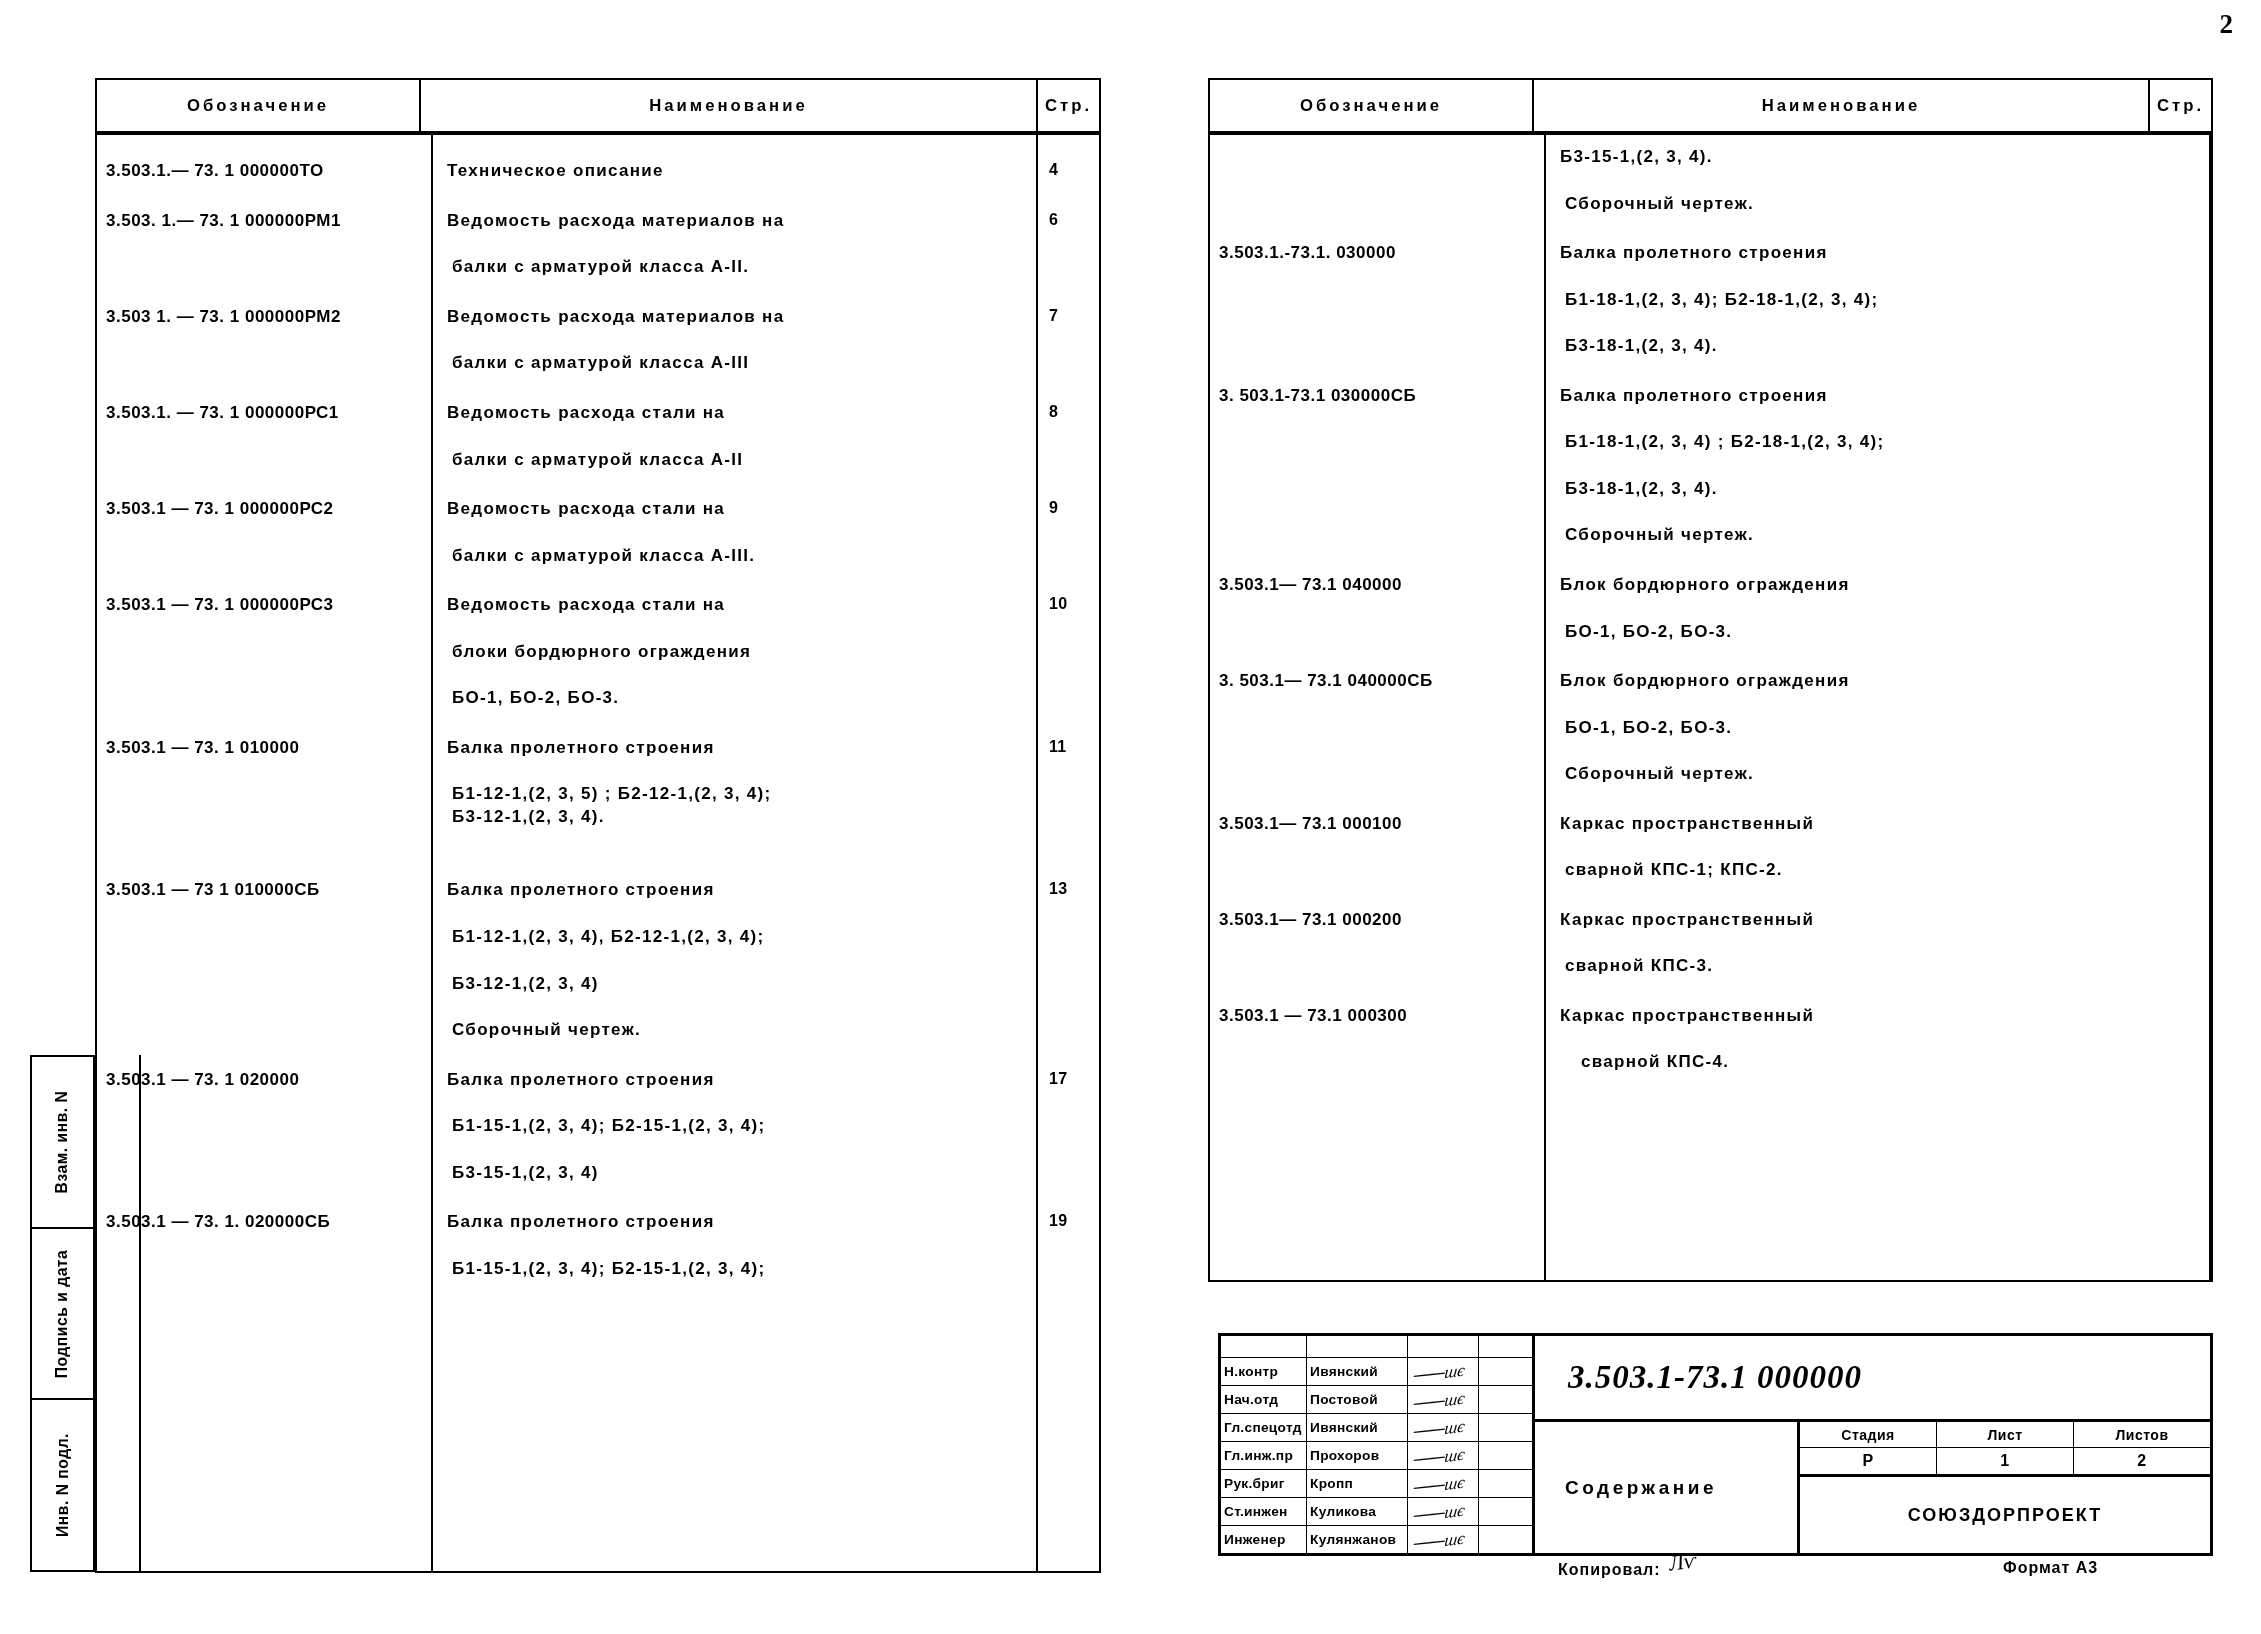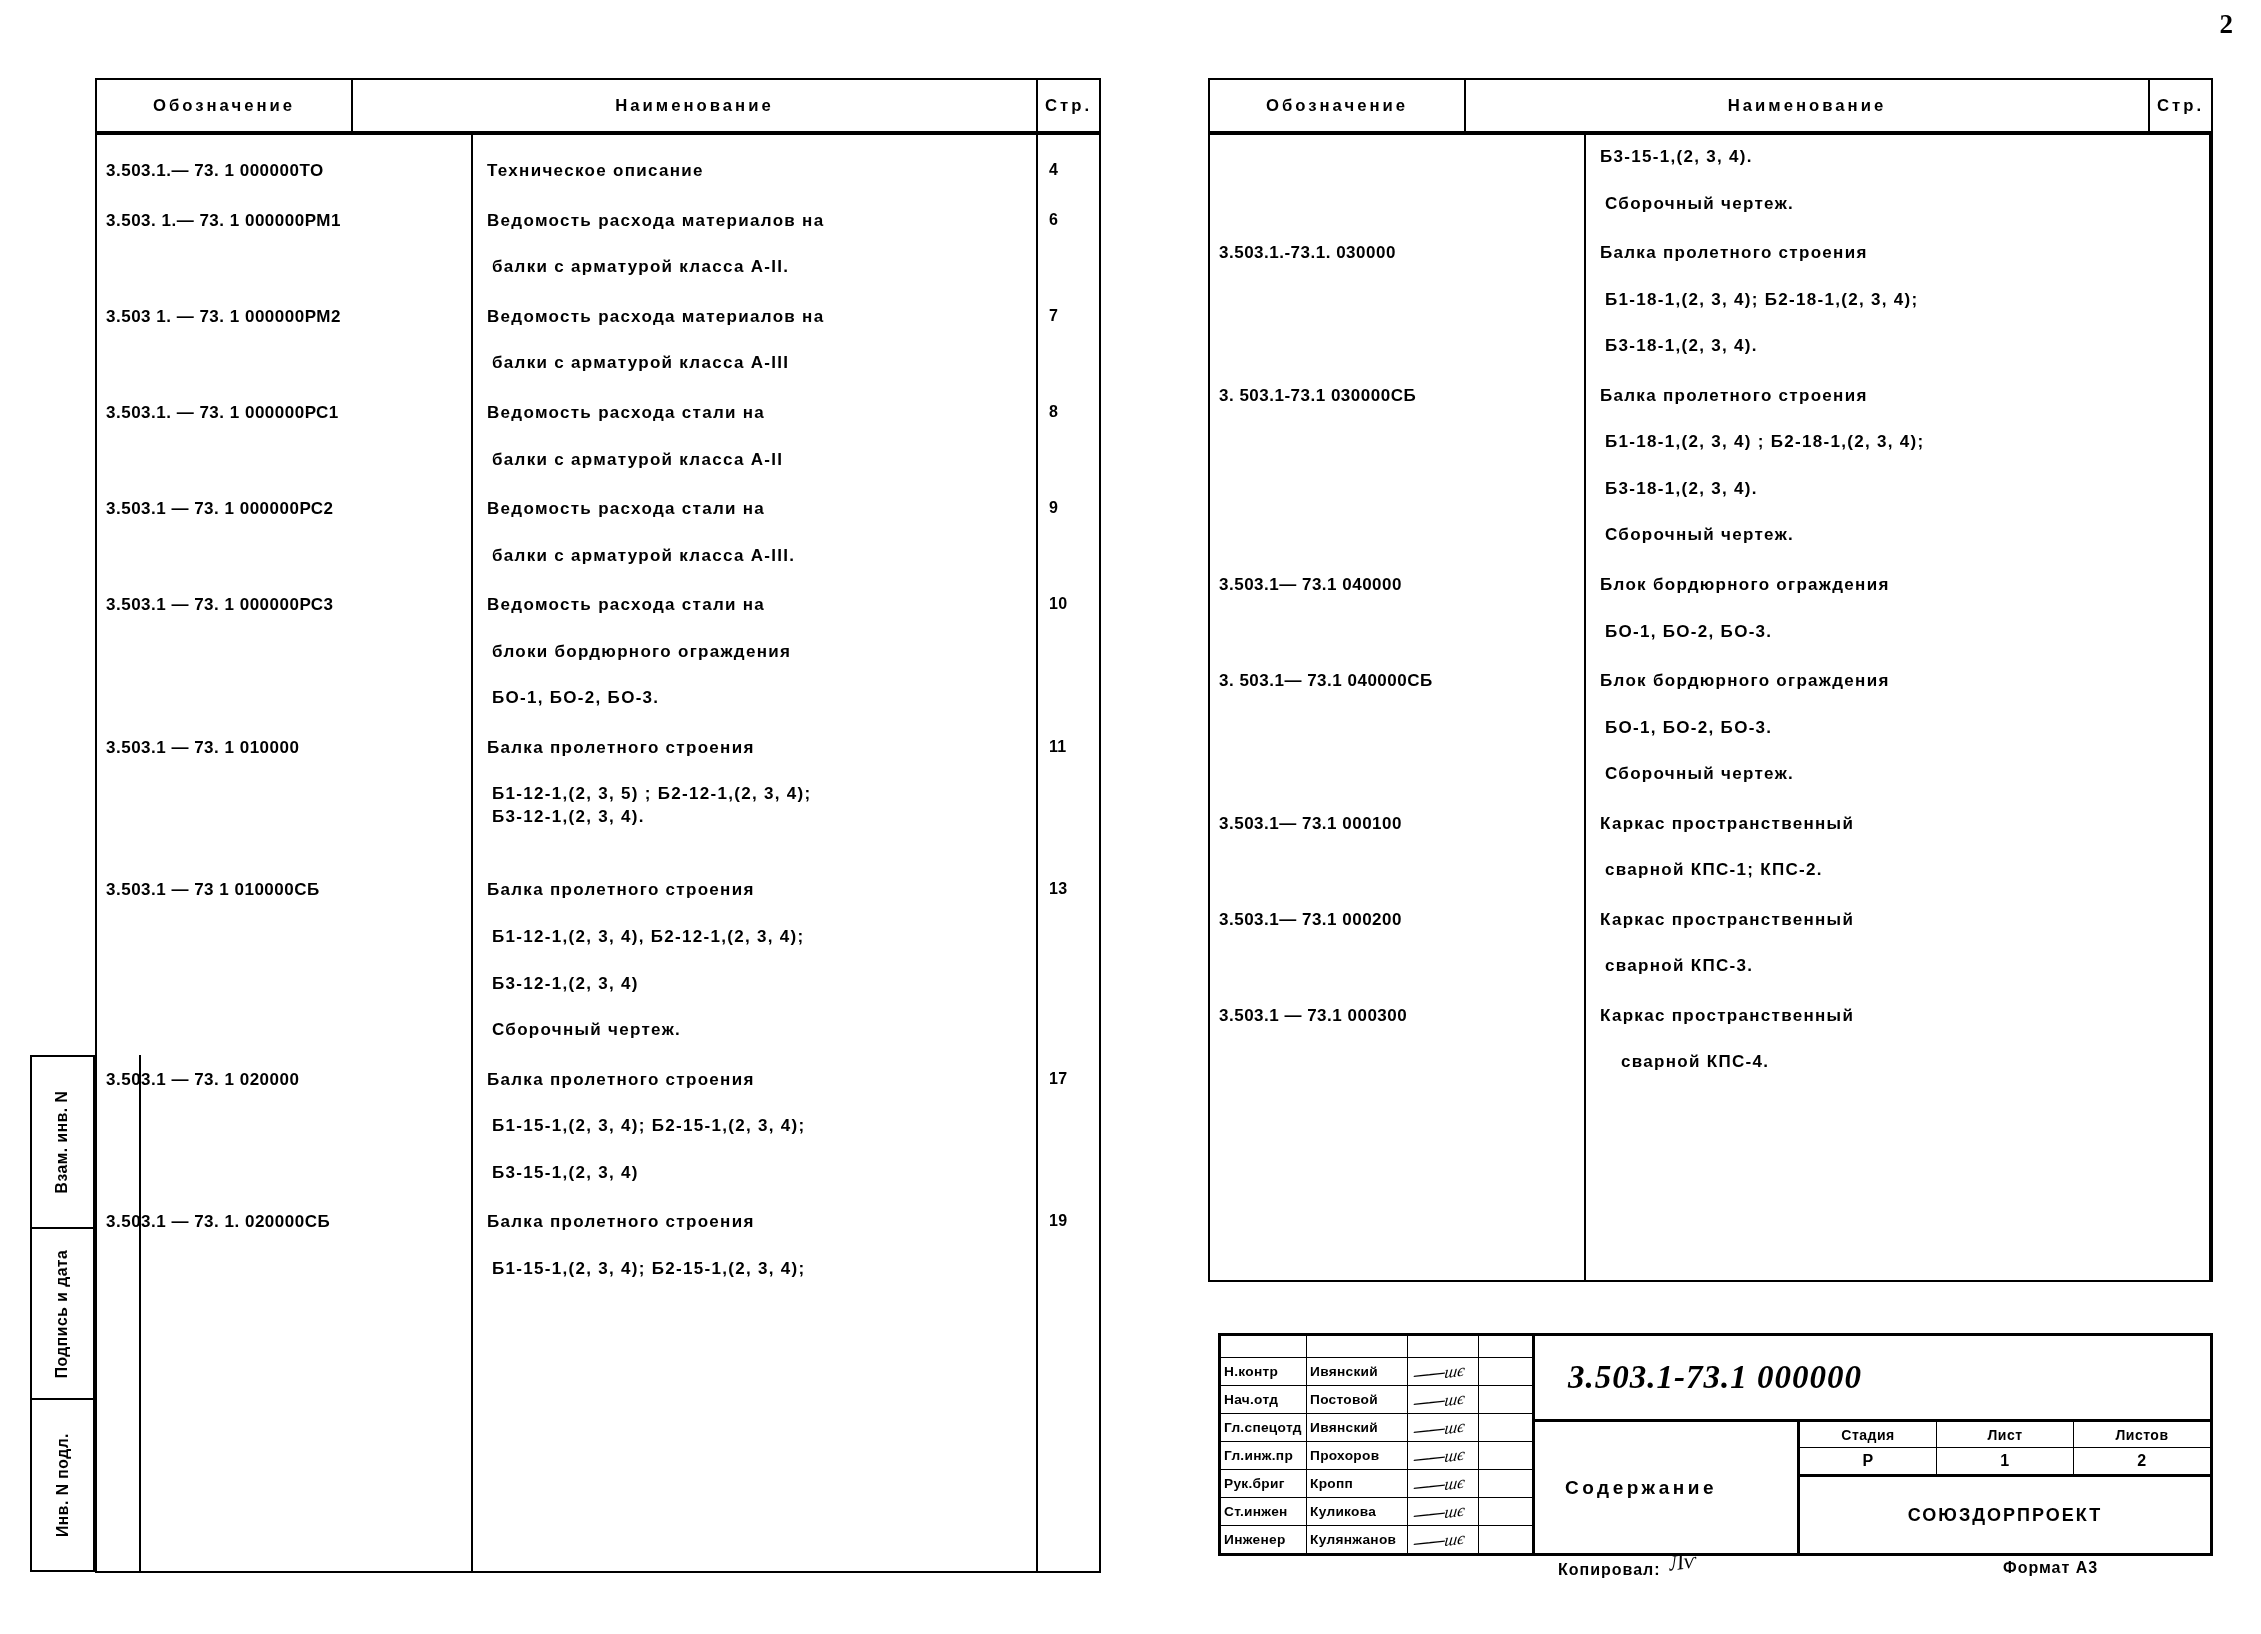--- a/index.html
+++ b/index.html
@@ -99,25 +99,25 @@
     letter-spacing: 3px;
     font-family: "Liberation Sans", sans-serif;
   }
   .toc-head .hc:last-child { border-right: none; }
 
   .toc-body {
     flex: 1 1 auto;
     display: flex;
     min-height: 0;
   }
-  .col-desig  { width: 376px;  border-right: 2.5px solid #000; box-sizing: border-box; position: relative; }
+  .col-desig  { width: 336px;  border-right: 2.5px solid #000; box-sizing: border-box; position: relative; }
   .col-name   { flex: 1 1 auto; border-right: 2.5px solid #000; box-sizing: border-box; position: relative; }
   .col-page   { width: 61px; box-sizing: border-box; position: relative; }
 
-  .col-desig.h { width: 256px; }
+  .col-desig.h { width: 324px; }
   .col-page.h  { width: 61px; }
 
   
   .ln {
     position: absolute;
     white-space: nowrap;
     font-size: 17px;
     font-weight: 700;
     font-family: "Liberation Sans", sans-serif;
     letter-spacing: 0.3px;

